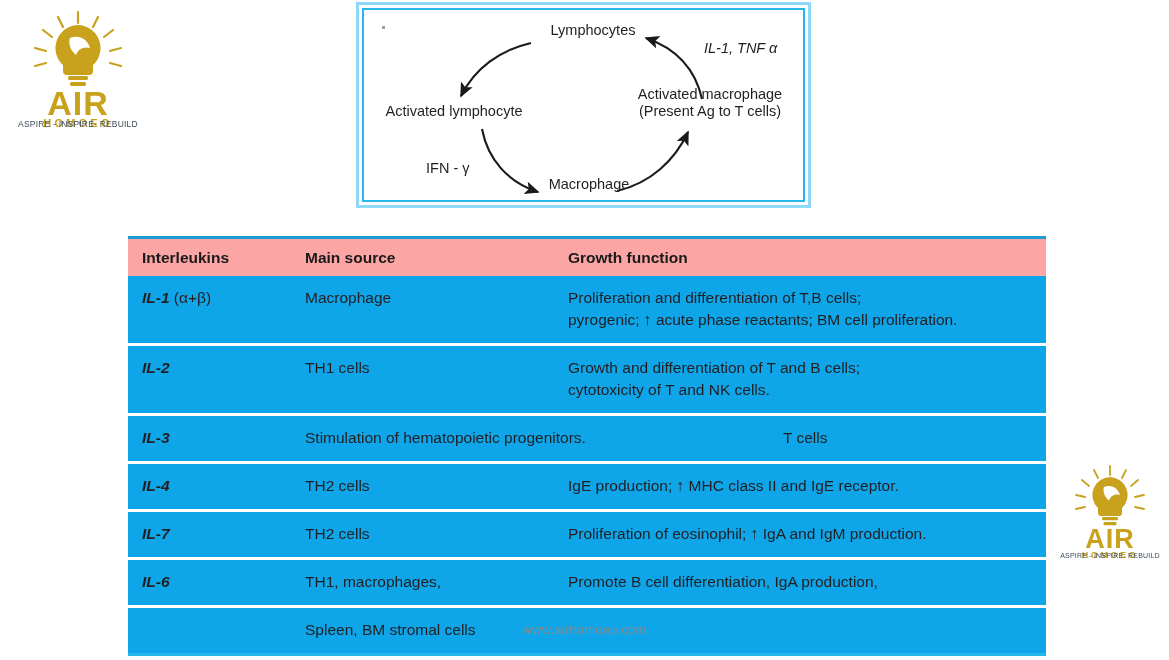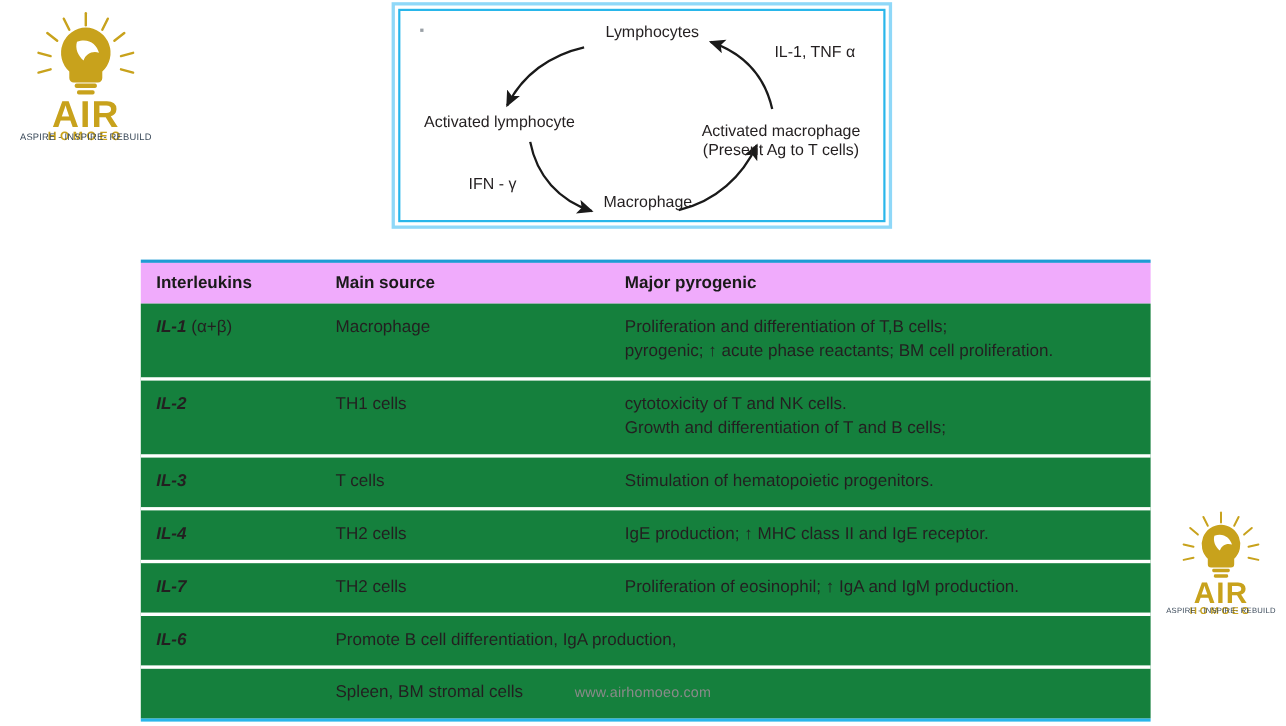--- a/index.html
+++ b/index.html
@@ -39,22 +39,22 @@
   .dlabel.ctr{transform:translateX(-50%);text-align:center;}
   .dot-mark{position:absolute;left:18px;top:16px;width:3px;height:3px;background:#9aa0a6;}
 
   
   .table-wrap{
     position:absolute;left:128px;top:236px;width:918px;
     border-top:3px solid #1f9bd4;
     border-bottom:3px solid #29b6ea;
     box-sizing:border-box;
   }
-  .trow{display:flex;background:#15803d;}
-  .thead{background:#f0abfc;align-items:center;}
+  .trow{display:flex;background:#0ea5e9;}
+  .thead{background:#fca5a5;align-items:center;}
   .trow + .trow{border-top:3px solid #ffffff;}
   .c1{width:177px;flex:0 0 177px;padding-left:14px;box-sizing:border-box;}
   .c2{width:263px;flex:0 0 263px;box-sizing:border-box;}
   .c3{flex:1 1 auto;box-sizing:border-box;padding-right:6px;}
   .thead .cell{
     font-weight:bold;font-size:15.5px;color:#1a1a1a;
     padding-top:9px;padding-bottom:9px;line-height:1.25;
   }
   .tbody .cell{
     font-size:15.5px;color:#231f20;line-height:1.42;
@@ -118,37 +118,37 @@
         <path d="M338,89 C331,58 311,38 282,28"></path>
       </g>
     </svg>
 
     <div class="dlabel ctr" style="left:229px;top:12px;">Lymphocytes</div>
 
     <div class="dlabel ctr" style="left:90px;top:93px;">Activated lymphocyte</div>
 
     <div class="dlabel ctr" style="left:225px;top:166px;">Macrophage</div>
 
-    <div class="dlabel ctr" style="left:346px;top:76px;margin-top:26px;">
+    <div class="dlabel ctr" style="left:346px;top:76px;">
       <div>Activated macrophage</div>
       <div>(Present Ag to T cells)</div>
     </div>
 
-    <div class="dlabel" style="left:340px;top:30px;">IL-1, TNF α</div>
+    <div class="dlabel" style="left:340px;top:30px;font-style:italic;">IL-1, TNF α</div>
 
     <div class="dlabel" style="left:62px;top:150px;">IFN - γ</div>
   </div>
 </div>
 
 <div class="table-wrap">
 
   <div class="trow thead">
     <div class="cell c1">Interleukins</div>
     <div class="cell c2">Main source</div>
-    <div class="cell c3">Major pyrogenic</div>
+    <div class="cell c3">Growth function</div>
   </div>
 
   <div class="tbody">
 
     <div class="trow">
       <div class="cell c1">
         <span class="il-name">IL-1</span><span class="il-sub"> (α+β)</span>
       </div>
       <div class="cell c2">Macrophage</div>
       <div class="cell c3">
@@ -156,33 +156,33 @@
         <div>pyrogenic; ↑ acute phase reactants; BM cell proliferation.</div>
       </div>
     </div>
 
     <div class="trow">
       <div class="cell c1">
         <span class="il-name">IL-2</span><span class="il-sub"></span>
       </div>
       <div class="cell c2">TH1 cells</div>
       <div class="cell c3">
+        <div>Growth and differentiation of T and B cells;</div>
         <div>cytotoxicity of T and NK cells.</div>
-        <div>Growth and differentiation of T and B cells;</div>
       </div>
     </div>
 
     <div class="trow">
       <div class="cell c1">
         <span class="il-name">IL-3</span><span class="il-sub"></span>
       </div>
+      <div class="cell c3">
+        <div>Stimulation of hematopoietic progenitors.</div>
+      </div>
       <div class="cell c2">T cells</div>
-      <div class="cell c3">
-        <div>Stimulation of hematopoietic progenitors.</div>
-      </div>
     </div>
 
     <div class="trow">
       <div class="cell c1">
         <span class="il-name">IL-4</span><span class="il-sub"></span>
       </div>
       <div class="cell c2">TH2 cells</div>
       <div class="cell c3">
         <div>IgE production; ↑ MHC class II and IgE receptor.</div>
       </div>
@@ -195,20 +195,21 @@
       <div class="cell c2">TH2 cells</div>
       <div class="cell c3">
         <div>Proliferation of eosinophil; ↑ IgA and IgM production.</div>
       </div>
     </div>
 
     <div class="trow">
       <div class="cell c1">
         <span class="il-name">IL-6</span><span class="il-sub"></span>
       </div>
+      <div class="cell c2">TH1, macrophages,</div>
       <div class="cell c3">
         <div>Promote B cell differentiation, IgA production,</div>
       </div>
     </div>
 
     <div class="trow">
       <div class="cell c1">
         <span class="il-sub"></span>
       </div>
       <div class="cell c2">Spleen, BM stromal cells</div>

